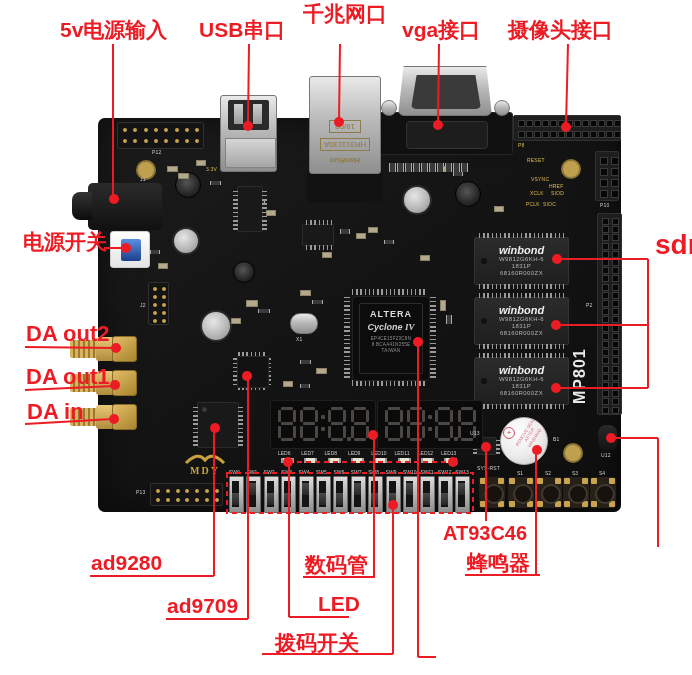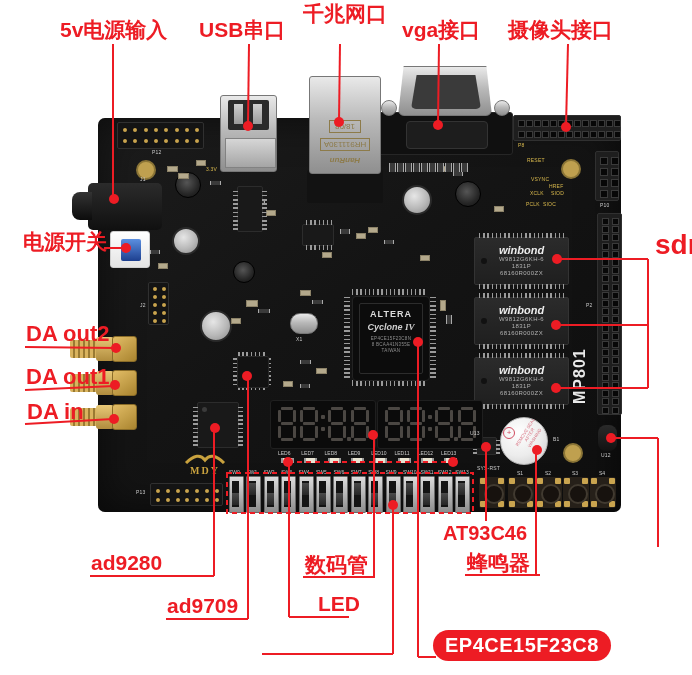--- a/index.html
+++ b/index.html
@@ -400,24 +400,24 @@
   <div class="lbl lat" style="left:26px;top:321px;font-size:22px">DA out2</div>
   <div class="lbl lat" style="left:26px;top:364px;font-size:22px">DA out1</div>
   <div class="lbl lat" style="left:27px;top:399px;font-size:22px">DA in</div>
 
   <div class="lbl lat" style="left:655px;top:229px;font-size:28px">sdram</div>
 
   <div class="lbl lat" style="left:91px;top:551px">ad9280</div>
   <div class="lbl lat" style="left:167px;top:594px">ad9709</div>
   <div class="lbl cjk" style="left:305px;top:551px">数码管</div>
   <div class="lbl lat" style="left:318px;top:592px">LED</div>
+  <div class="lbl cjk" style="left:275px;top:629px">拨码开关</div>
   <div class="lbl lat" style="left:443px;top:522px;font-size:20px">AT93C46</div>
   <div class="lbl cjk" style="left:467px;top:549px">蜂鸣器</div>
 
-  <div class="badge" style="left:433px;top:630px">EP4CE15F23C8</div>
 <div class="cmp" style="left:70px;top:340px;width:30px;height:18px;z-index:4;border-radius:2px;background:repeating-linear-gradient(90deg,#d9b35e 0 3px,#9a7a32 3px 5px)"></div>
     <div class="cmp" style="left:96px;top:337px;width:18px;height:24px;z-index:4;background:linear-gradient(180deg,#e8c877,#b08c3e);border-radius:3px"></div>
     <div class="cmp" style="left:112px;top:336px;width:25px;height:26px;z-index:4;background:linear-gradient(145deg,#e2bd66,#a9842f);border-radius:3px;border:1px solid #8a6c28"></div>
     <div class="cmp" style="left:70px;top:374px;width:30px;height:18px;z-index:4;border-radius:2px;background:repeating-linear-gradient(90deg,#d9b35e 0 3px,#9a7a32 3px 5px)"></div>
     <div class="cmp" style="left:96px;top:371px;width:18px;height:24px;z-index:4;background:linear-gradient(180deg,#e8c877,#b08c3e);border-radius:3px"></div>
     <div class="cmp" style="left:112px;top:370px;width:25px;height:26px;z-index:4;background:linear-gradient(145deg,#e2bd66,#a9842f);border-radius:3px;border:1px solid #8a6c28"></div>
     <div class="cmp" style="left:70px;top:408px;width:30px;height:18px;z-index:4;border-radius:2px;background:repeating-linear-gradient(90deg,#d9b35e 0 3px,#9a7a32 3px 5px)"></div>
     <div class="cmp" style="left:96px;top:405px;width:18px;height:24px;z-index:4;background:linear-gradient(180deg,#e8c877,#b08c3e);border-radius:3px"></div>
     <div class="cmp" style="left:112px;top:404px;width:25px;height:26px;z-index:4;background:linear-gradient(145deg,#e2bd66,#a9842f);border-radius:3px;border:1px solid #8a6c28"></div>
     <div class="sdram-chip" style="top:237px">

